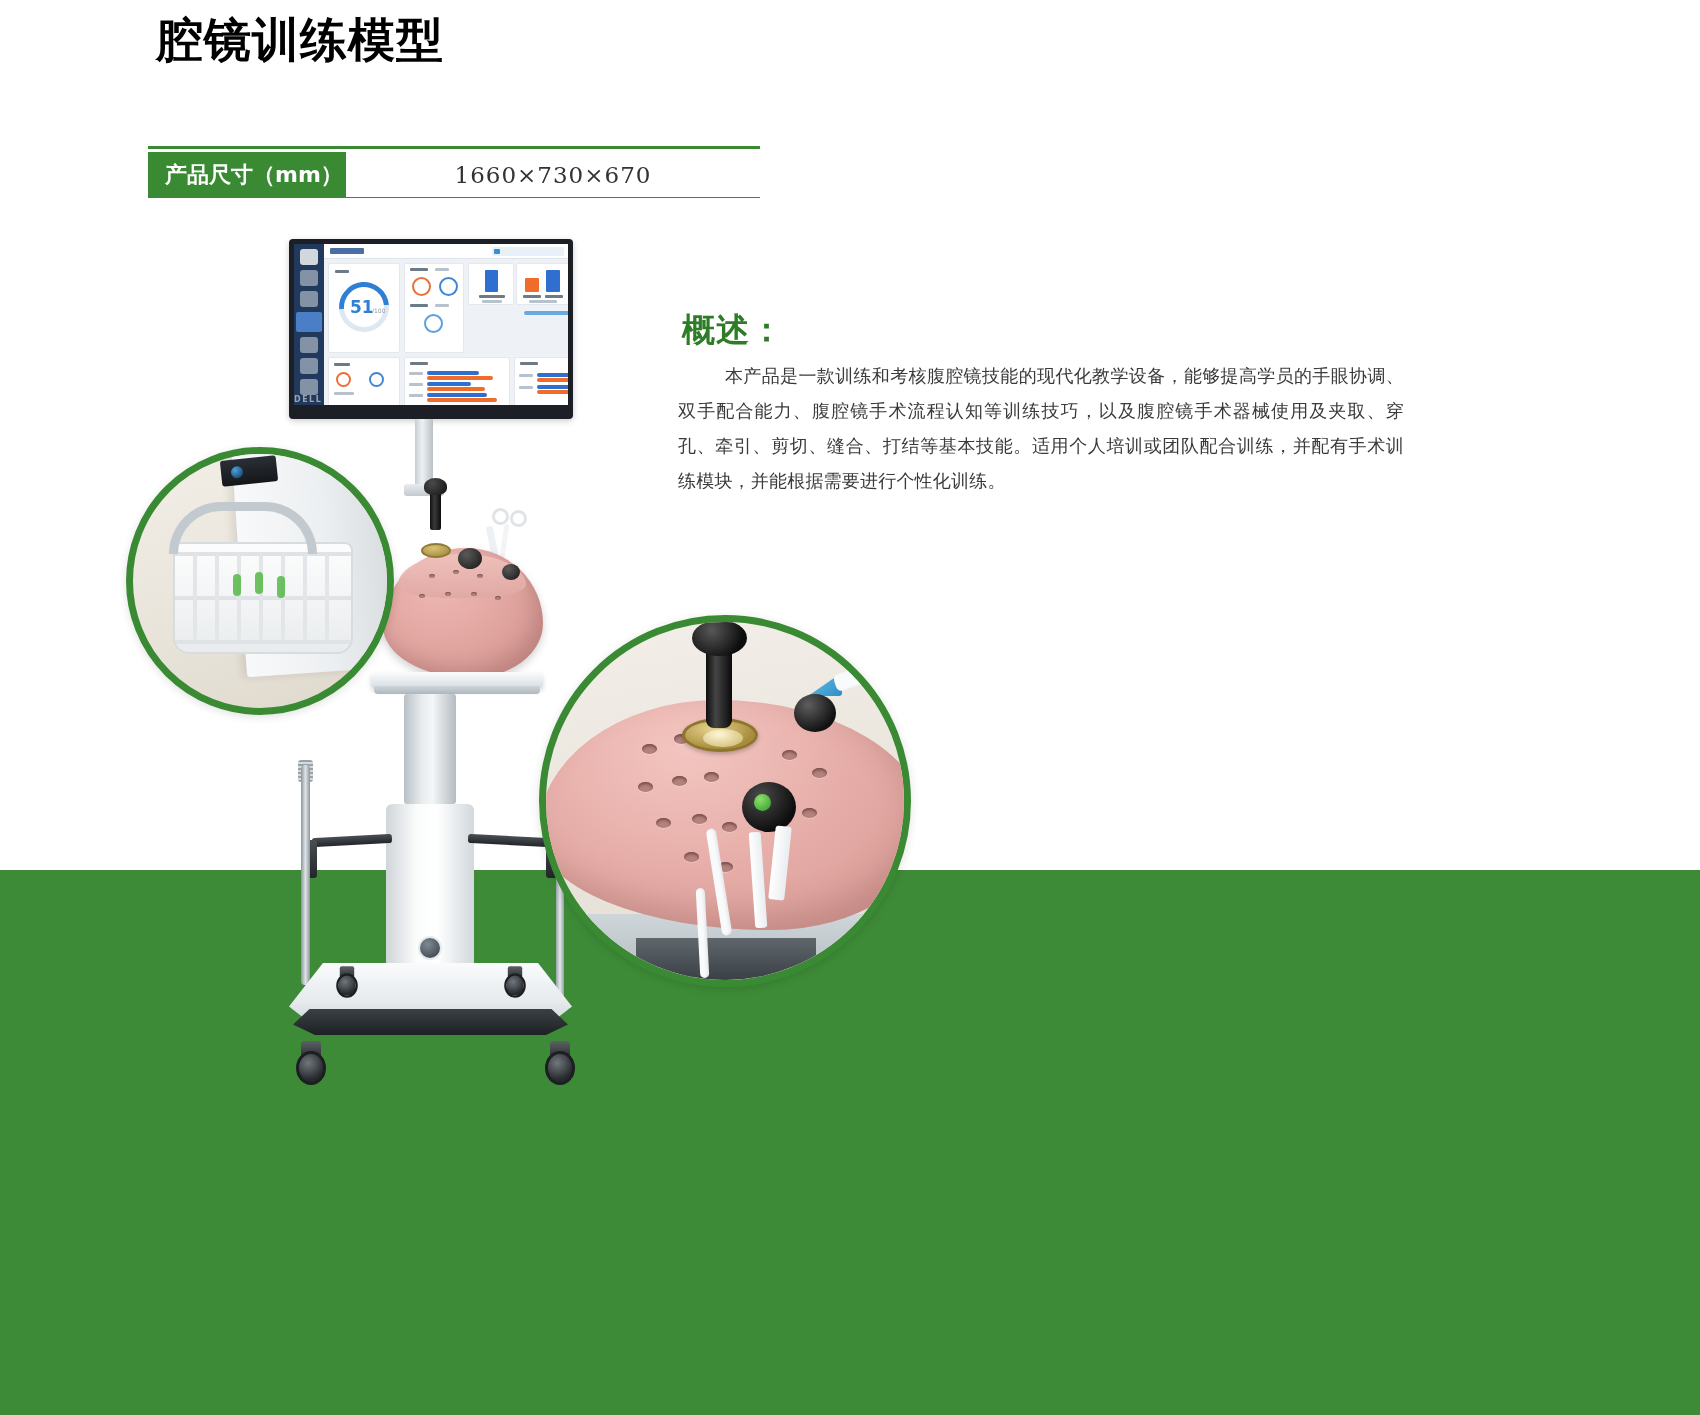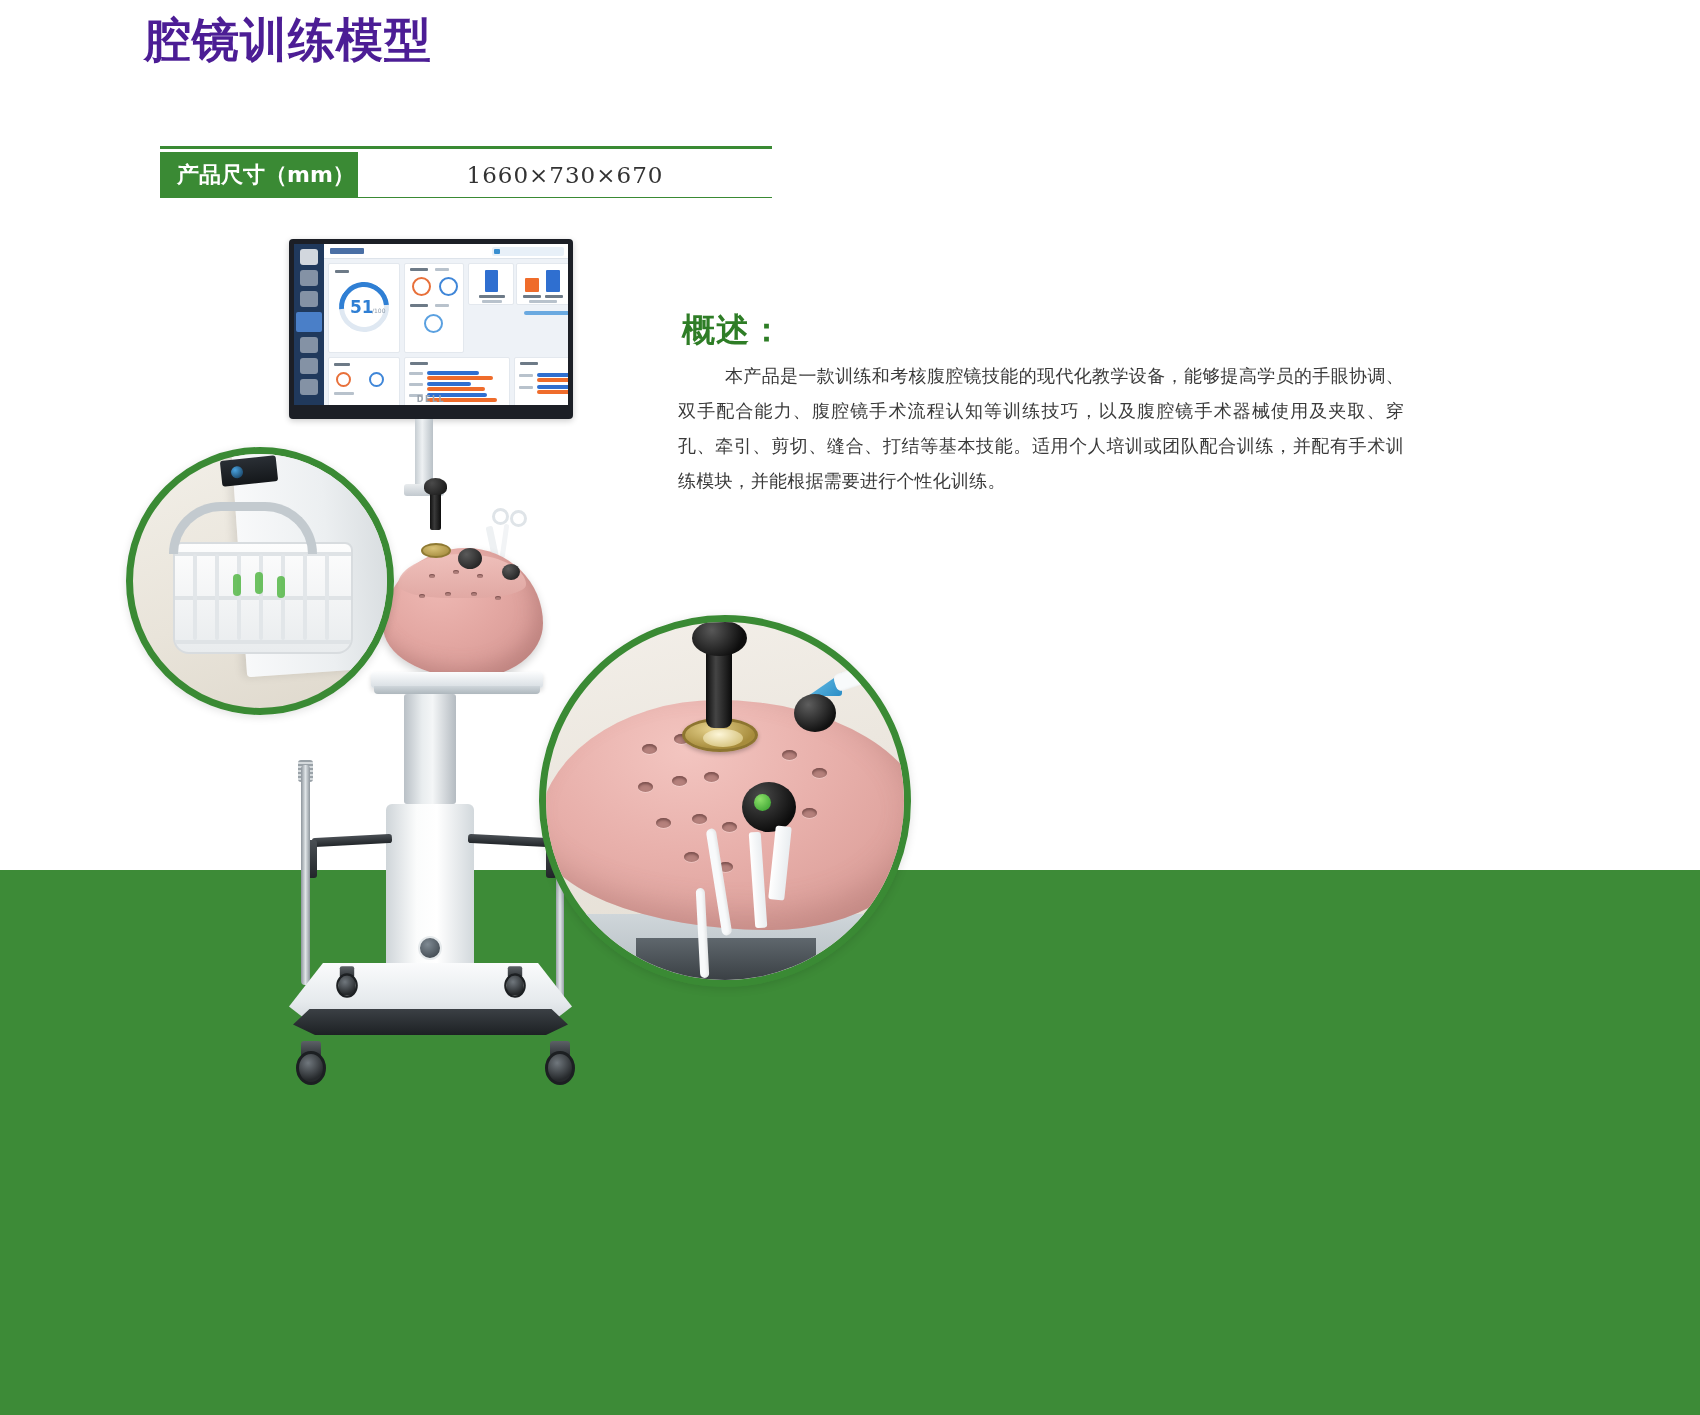--- a/index.html
+++ b/index.html
@@ -12,35 +12,35 @@
   .page { position: relative; width: 1700px; height: 1415px; background:#fff; }
 
   
   .green-band {
     position: absolute; left: 0; bottom: 0; width: 1700px; height: 545px;
     background: #3d8b37;
   }
 
   
   .title {
-    position: absolute; left: 144px; top: 14px;
+    position: absolute; left: 156px; top: 14px;
     font-size: 47px; font-weight: 700; letter-spacing: 1px;
-    color: #4c1d95; line-height: 1.1;
+    color: #000000; line-height: 1.1;
     font-family: "DejaVu Sans", "Liberation Sans", sans-serif;
     white-space: nowrap;
   }
   .subtitle {
     position: absolute; left: 149px; top: 80px;
     font-size: 25px; font-weight: 700; color: #1b1b1b;
     letter-spacing: 0px; white-space: nowrap;
   }
 
   
   .spec-table {
-    position: absolute; left: 160px; top: 146px;
+    position: absolute; left: 148px; top: 146px;
     width: 612px; height: 52px;
     border-top: 3px solid #3a8a34;
     border-bottom: 1.5px solid #3a8a34;
     padding-left: 12px;
   }
   .spec-label {
     position: absolute; left: 0; top: 3px;
     width: 198px; height: 46px;
     background: #3a8a34; color: #fff;
     font-size: 22px; font-weight: 600;
@@ -80,21 +80,21 @@
     background: #1c1f26;
     border-radius: 4px;
     padding: 5px 5px 14px 5px;
     box-shadow: 0 2px 6px rgba(0,0,0,.2);
   }
   .screen {
     position: relative; width: 100%; height: 100%;
     background: #eef2f7; overflow: hidden;
   }
   .mon-logo {
-    position: absolute; left: 0; right: 0; bottom: 1px; text-align: center;
+    position: absolute; left: 0; right: 0; bottom: 1px; text-align: left;
     font-size: 8px; color: #9aa3ad; letter-spacing: 1.5px; font-weight: 700;
   }
   
   .ui-side {
     position: absolute; left: 0; top: 0; width: 30px; height: 100%;
     background: #20395c;
   }
   .ui-ico { width: 18px; height: 16px; margin: 5px auto 0; background: rgba(255,255,255,.8);
     border-radius: 3px; }
   .ui-ico.dim { background: rgba(255,255,255,.45); }

